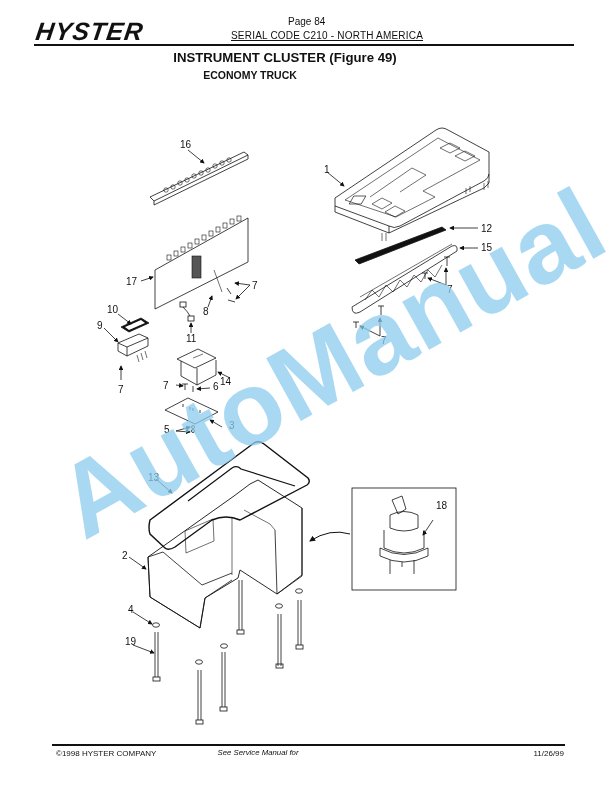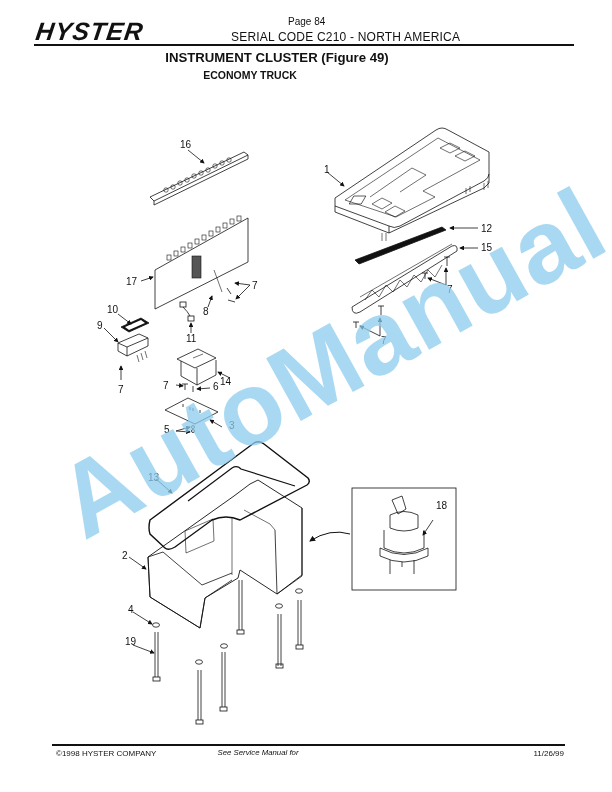--- a/index.html
+++ b/index.html
@@ -1,22 +1,22 @@
 <!DOCTYPE html>
 <html><head>
   <meta charset="utf-8">
   <style>
     html, body { margin: 0; padding: 0; background: #ffffff; }
     body { width: 612px; height: 792px; position: relative; overflow: hidden; font-family: "Liberation Sans", sans-serif; color: #111; }
     .logo { position: absolute; left: 34px; top: 17px; font-family: "Liberation Sans", sans-serif; font-weight: bold; font-style: italic; font-size: 25px; letter-spacing: 1px; color: #111; transform: skewX(-8deg); transform-origin: left bottom; }
     .page-num { position: absolute; left: 0; width: 612px; top: 16px; text-align: center; font-size: 10px; padding-left: 0; }
     .page-num span { position: absolute; left: 288px; }
-    .serial { position: absolute; left: 231px; top: 30px; font-size: 12px; letter-spacing: 0.2px; }
+    .serial { position: absolute; left: 231px; top: 30px; font-size: 10px; letter-spacing: 0.2px; text-decoration: underline; }
     .rule-top { position: absolute; left: 34px; top: 44px; width: 540px; height: 2px; background: #111; }
-    .title { position: absolute; left: 4px; width: 546px; top: 50px; text-align: center; font-weight: bold; font-size: 13.2px; }
+    .title { position: absolute; left: 12px; width: 546px; top: 50px; text-align: center; font-weight: bold; font-size: 13.2px; }
     .subtitle { position: absolute; left: 0; width: 500px; top: 69px; text-align: center; font-weight: bold; font-size: 10.5px; }
     .rule-bottom { position: absolute; left: 52px; top: 744px; width: 513px; height: 2px; background: #111; }
     .footer-left { position: absolute; left: 56px; top: 749px; font-size: 8px; }
     .footer-center { position: absolute; left: 0; width: 516px; top: 748px; text-align: center; font-size: 7.8px; font-style: italic; line-height: 9px; }
     .footer-right { position: absolute; right: 48px; top: 749px; font-size: 8px; }
     svg.diagram { position: absolute; left: 0; top: 0; width: 612px; height: 792px; }
     .callout { position: absolute; font-size: 10px; color: #111; }
     .watermark { position: absolute; left: 38px; top: 458px; font-family: "Liberation Sans", sans-serif; font-size: 104px; font-weight: bold; color: #8dcdee; opacity: 0.75; transform: rotate(-29deg); transform-origin: left top; letter-spacing: 1px; white-space: nowrap; }
   </style>
 </head>

